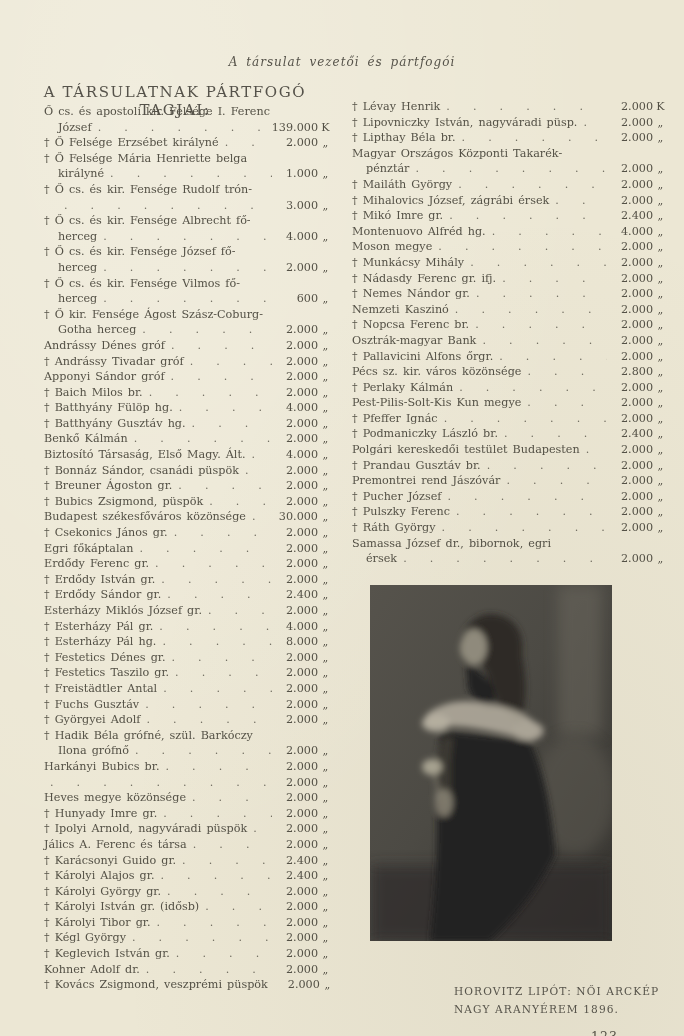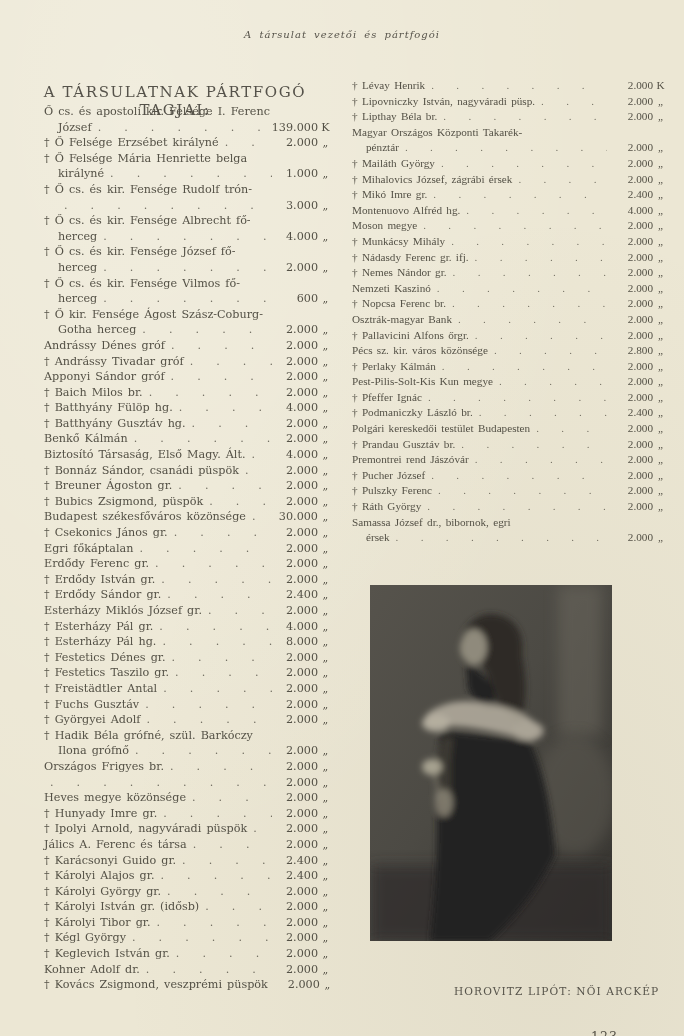--- a/index.html
+++ b/index.html
@@ -9,43 +9,43 @@
     margin:0 auto;
     background:
       radial-gradient(ellipse at 20% 10%, rgba(255,255,252,.25), rgba(255,255,252,0) 60%),
       radial-gradient(ellipse at 80% 90%, rgba(120,110,80,.08), rgba(120,110,80,0) 55%),
       #ece7d4;
     font-family:"DejaVu Serif","Liberation Serif",serif;
     color:#545146;
     overflow:hidden;
   }
   .page-title{
-    position:absolute;top:29px;left:0;width:100%;
+    position:absolute;top:55px;left:0;width:100%;
     text-align:center;
     font-style:italic;
-    font-size:10px;
+    font-size:12px;
     letter-spacing:1px;
     word-spacing:3px;
     color:#56534a;
   }
   .patrons-header{
     position:absolute;top:83px;left:30px;width:290px;
     text-align:center;
     font-size:15px;
     letter-spacing:1.6px;
     color:#55524a;
   }
   .col{
     position:absolute;
     font-size:11.2px;
     line-height:15.6px;
     word-spacing:1.5px;
   }
   .col-left{top:104px;left:44px;width:289px;}
-  .col-right{top:78px;left:352px;width:316px;font-family:Liberation Serif, serif;}
+  .col-right{top:99px;left:352px;width:316px;}
   .entry{margin:0;}
   .eline{white-space:nowrap;}
   .eline.lastline{display:flex;align-items:baseline;}
   .eline.cont{padding-left:14px;}
   .ename{white-space:nowrap;flex:0 0 auto;}
   .leader{
     flex:1 1 0;min-width:0;
     overflow:hidden;
     white-space:nowrap;
     letter-spacing:9px;
@@ -359,21 +359,21 @@
         <div class="eline">† Hadik Béla grófné, szül. Barkóczy</div>
         <div class="eline cont lastline">
           <span class="ename">Ilona grófnő</span>
           <span class="leader">. . . . . . . . . . . . . . . . . . . . . . . . . . . . . . </span>
           <span class="amt">2.000</span>
           <span class="cur">„</span>
         </div>
       </div>
       <div class="entry">
         <div class="eline lastline">
-          <span class="ename">Országos Frigyes br.</span>
+          <span class="ename">Harkányi Bubics br.</span>
           <span class="leader">. . . . . . . . . . . . . . . . . . . . . . . . . . . . . . </span>
           <span class="amt">2.000</span>
           <span class="cur">„</span>
         </div>
       </div>
       <div class="entry">
         <div class="eline lastline">
           <span class="leader">. . . . . . . . . . . . . . . . . . . . . . . . . . . . . . </span>
           <span class="amt">2.000</span>
           <span class="cur">„</span>
@@ -754,17 +754,18 @@
         <ellipse cx="74" cy="218" rx="9" ry="14" fill="#8a8476" opacity="0.85"></ellipse>
 
         <ellipse cx="62" cy="182" rx="10" ry="8" fill="#aba593" opacity="0.95"></ellipse>
         <path d="M64 190 Q70 202 66 214" stroke="#8f8a7c" stroke-width="3" fill="none" opacity="0.7"></path>
       </g>
     </svg>
   </div>
 
   <div class="photo-caption">
     <div>HOROVITZ LIPÓT: NŐI ARCKÉP</div>
+    <div>NAGY ARANYÉREM 1896.</div>
   </div>
 
   <div class="page-number">123</div>
 
 </div>
 
 </body></html>

